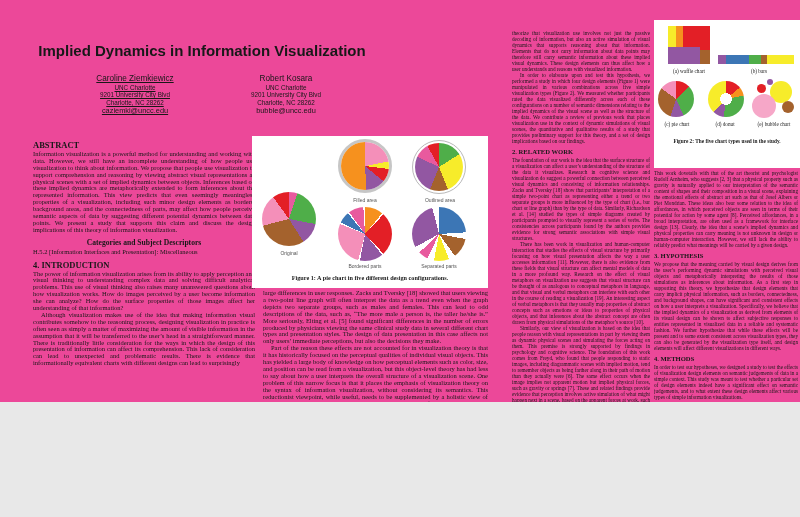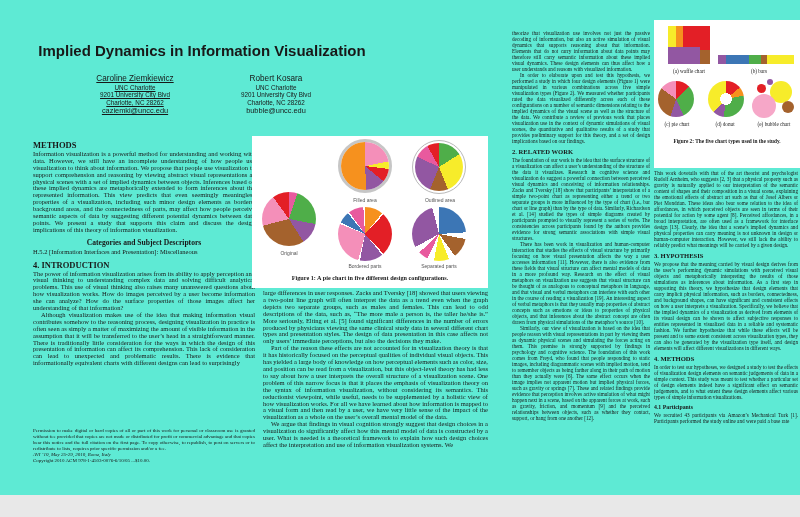--- a/index.html
+++ b/index.html
@@ -1,25 +1,25 @@
 <!DOCTYPE html>
 <html><head>
 <meta charset="utf-8">
 <style>
   html,body{margin:0;padding:0;background:#e8e8e8;}
-  .page{position:relative;width:800px;height:495px;background:#5eead4;overflow:hidden;
+  .page{position:relative;width:800px;height:402px;background:#ec4899;overflow:hidden;
         font-family:"Liberation Serif",serif;color:#181818;}
   
   .title{position:absolute;left:0;top:42px;width:404px;text-align:center;
          font-family:"Liberation Sans",sans-serif;font-weight:bold;font-size:15px;}
   .authorblock{position:absolute;top:74px;width:140px;text-align:center;
                font-family:"Liberation Sans",sans-serif;font-size:6.3px;line-height:7.4px;}
   .authorblock .aname{font-size:8.2px;line-height:10px;}
   .authorblock .aemail{font-size:7.4px;line-height:9px;}
-  .auth0{left:65px;text-decoration:underline;} .auth1{left:206px;}
+  .auth0{left:65px;text-decoration:underline;} .auth1{left:216px;}
   
   .col{position:absolute;text-align:justify;}
   .col p{margin:0;}
   .col p.ind{text-indent:8px;}
   .c12{font-size:6.5px;line-height:6.9px;}
   .c34{font-size:5.2px;line-height:6.0px;}
   .col1{left:33px;top:142px;width:222px;height:282px;overflow:hidden;}
   .col2{left:263px;top:290px;width:225px;height:210px;overflow:hidden;}
   .col3{left:512px;top:30px;width:138px;height:432px;overflow:hidden;}
   .col4{left:654px;top:170px;width:144px;height:340px;overflow:hidden;}
@@ -65,21 +65,21 @@
 
   <div class="authorblock auth1">
     <div class="aname">Robert Kosara</div>
     <div class="aaffil">UNC Charlotte</div>
     <div class="aaddr">9201 University City Blvd</div>
     <div class="acity">Charlotte, NC 28262</div>
     <div class="aemail">bubble@uncc.edu</div>
   </div>
 
   <div class="col c12 col1">
-    <h2 class="sec" style="margin-top:0;">METHODS</h2>
+    <h2 class="sec" style="margin-top:0;">ABSTRACT</h2>
     <p>Information visualization is a powerful method for understanding and working with data. However, we still have an incomplete understanding of how people use visualization to think about information. We propose that people use visualization to support comprehension and reasoning by viewing abstract visual representations as physical scenes with a set of implied dynamics between objects. Inferences based on these implied dynamics are metaphorically extended to form inferences about the represented information. This view predicts that even seemingly meaningless properties of a visualization, including such minor design elements as borders, background areas, and the connectedness of parts, may affect how people perceive semantic aspects of data by suggesting different potential dynamics between data points. We present a study that supports this claim and discuss the design implications of this theory of information visualization.</p>
     <h2 class="cat">Categories and Subject Descriptors</h2>
     <p>H.5.2 [Information Interfaces and Presentation]: Miscellaneous</p>
     <h2 class="sec">4.   INTRODUCTION</h2>
     <p>The power of information visualization arises from its ability to apply perception and visual thinking to understanding complex data and solving difficult analytical problems. This use of visual thinking also raises many unanswered questions about how visualization works. How do images perceived by a user become information she can analyze? How do the surface properties of those images affect her understanding of that information?</p>
     <p class="ind">Although visualization makes use of the idea that making information visual contributes somehow to the reasoning process, designing visualization in practice is often seen as simply a matter of maximizing the amount of visible information in the assumption that it will be transferred to the user’s head in a straightforward manner. There is traditionally little consideration for the ways in which the design of this presentation of information can affect its comprehension. This lack of consideration can lead to unexpected and problematic results. There is evidence that informationally equivalent charts with different designs can lead to surprisingly</p>
   </div>
 
   <div class="footnote">
     <p style="margin:0">Permission to make digital or hard copies of all or part of this work for personal or classroom use is granted without fee provided that copies are not made or distributed for profit or commercial advantage and that copies bear this notice and the full citation on the first page. To copy otherwise, to republish, to post on servers or to redistribute to lists, requires prior specific permission and/or a fee.</p>

